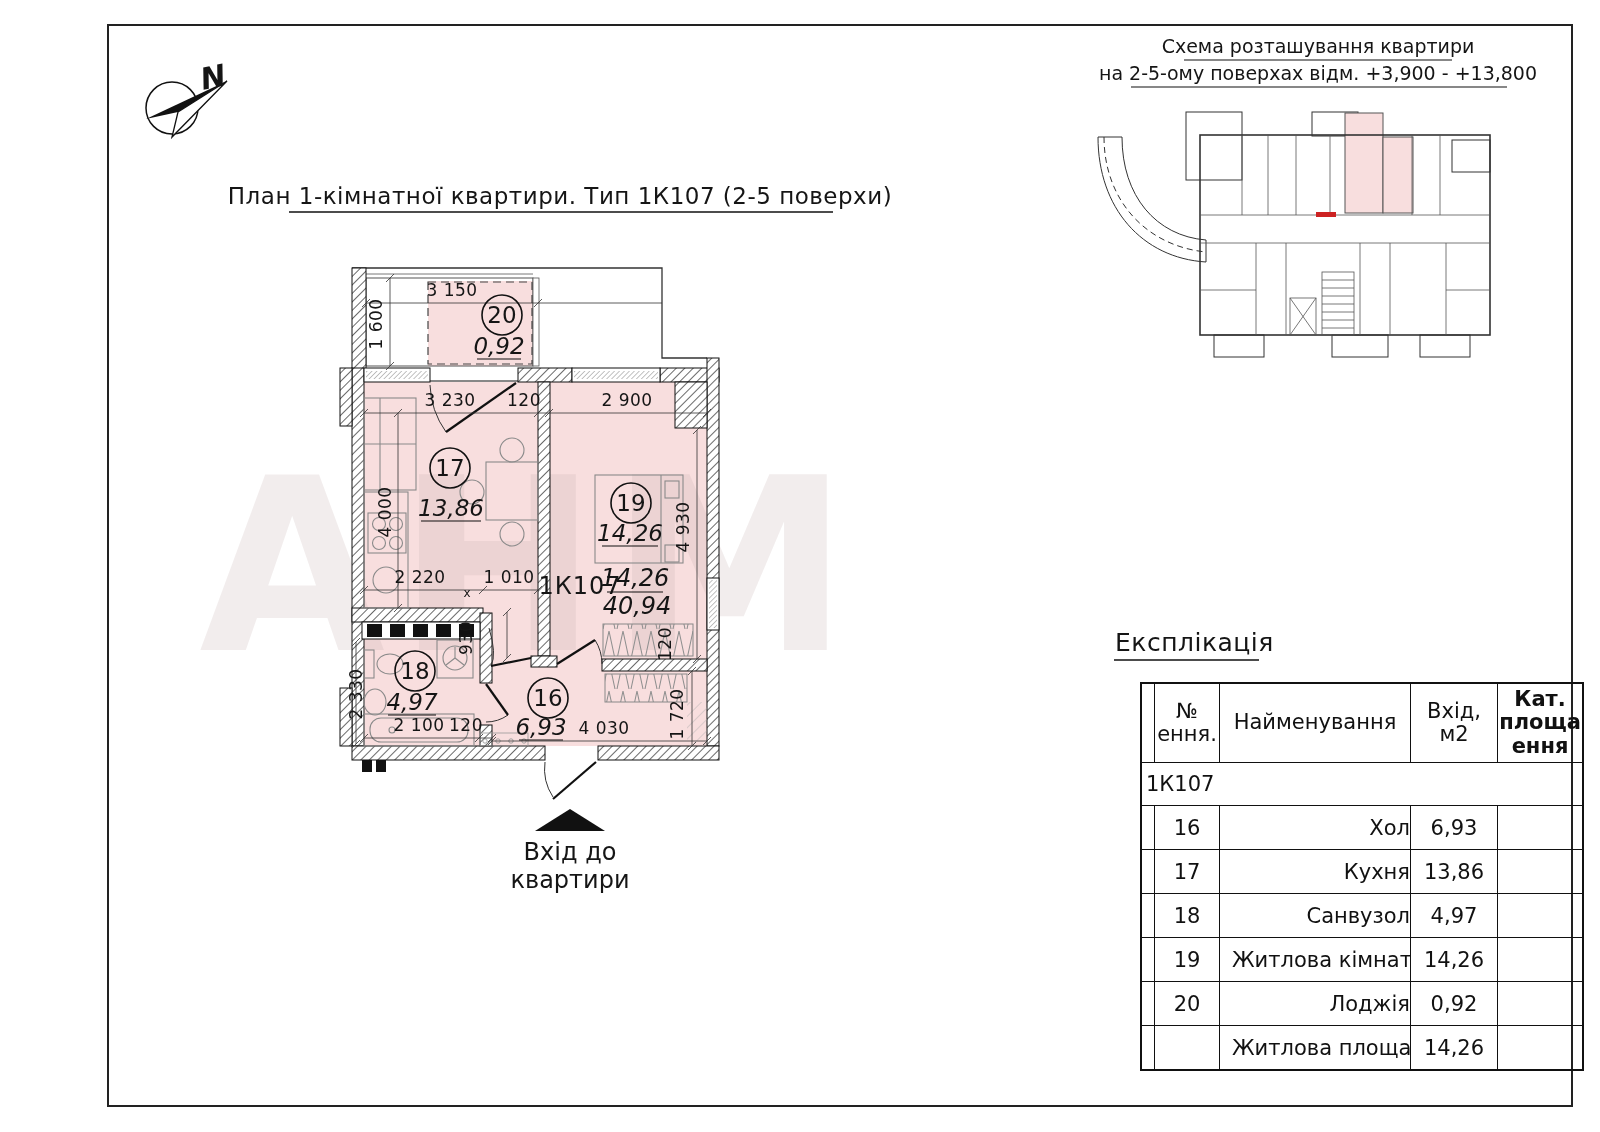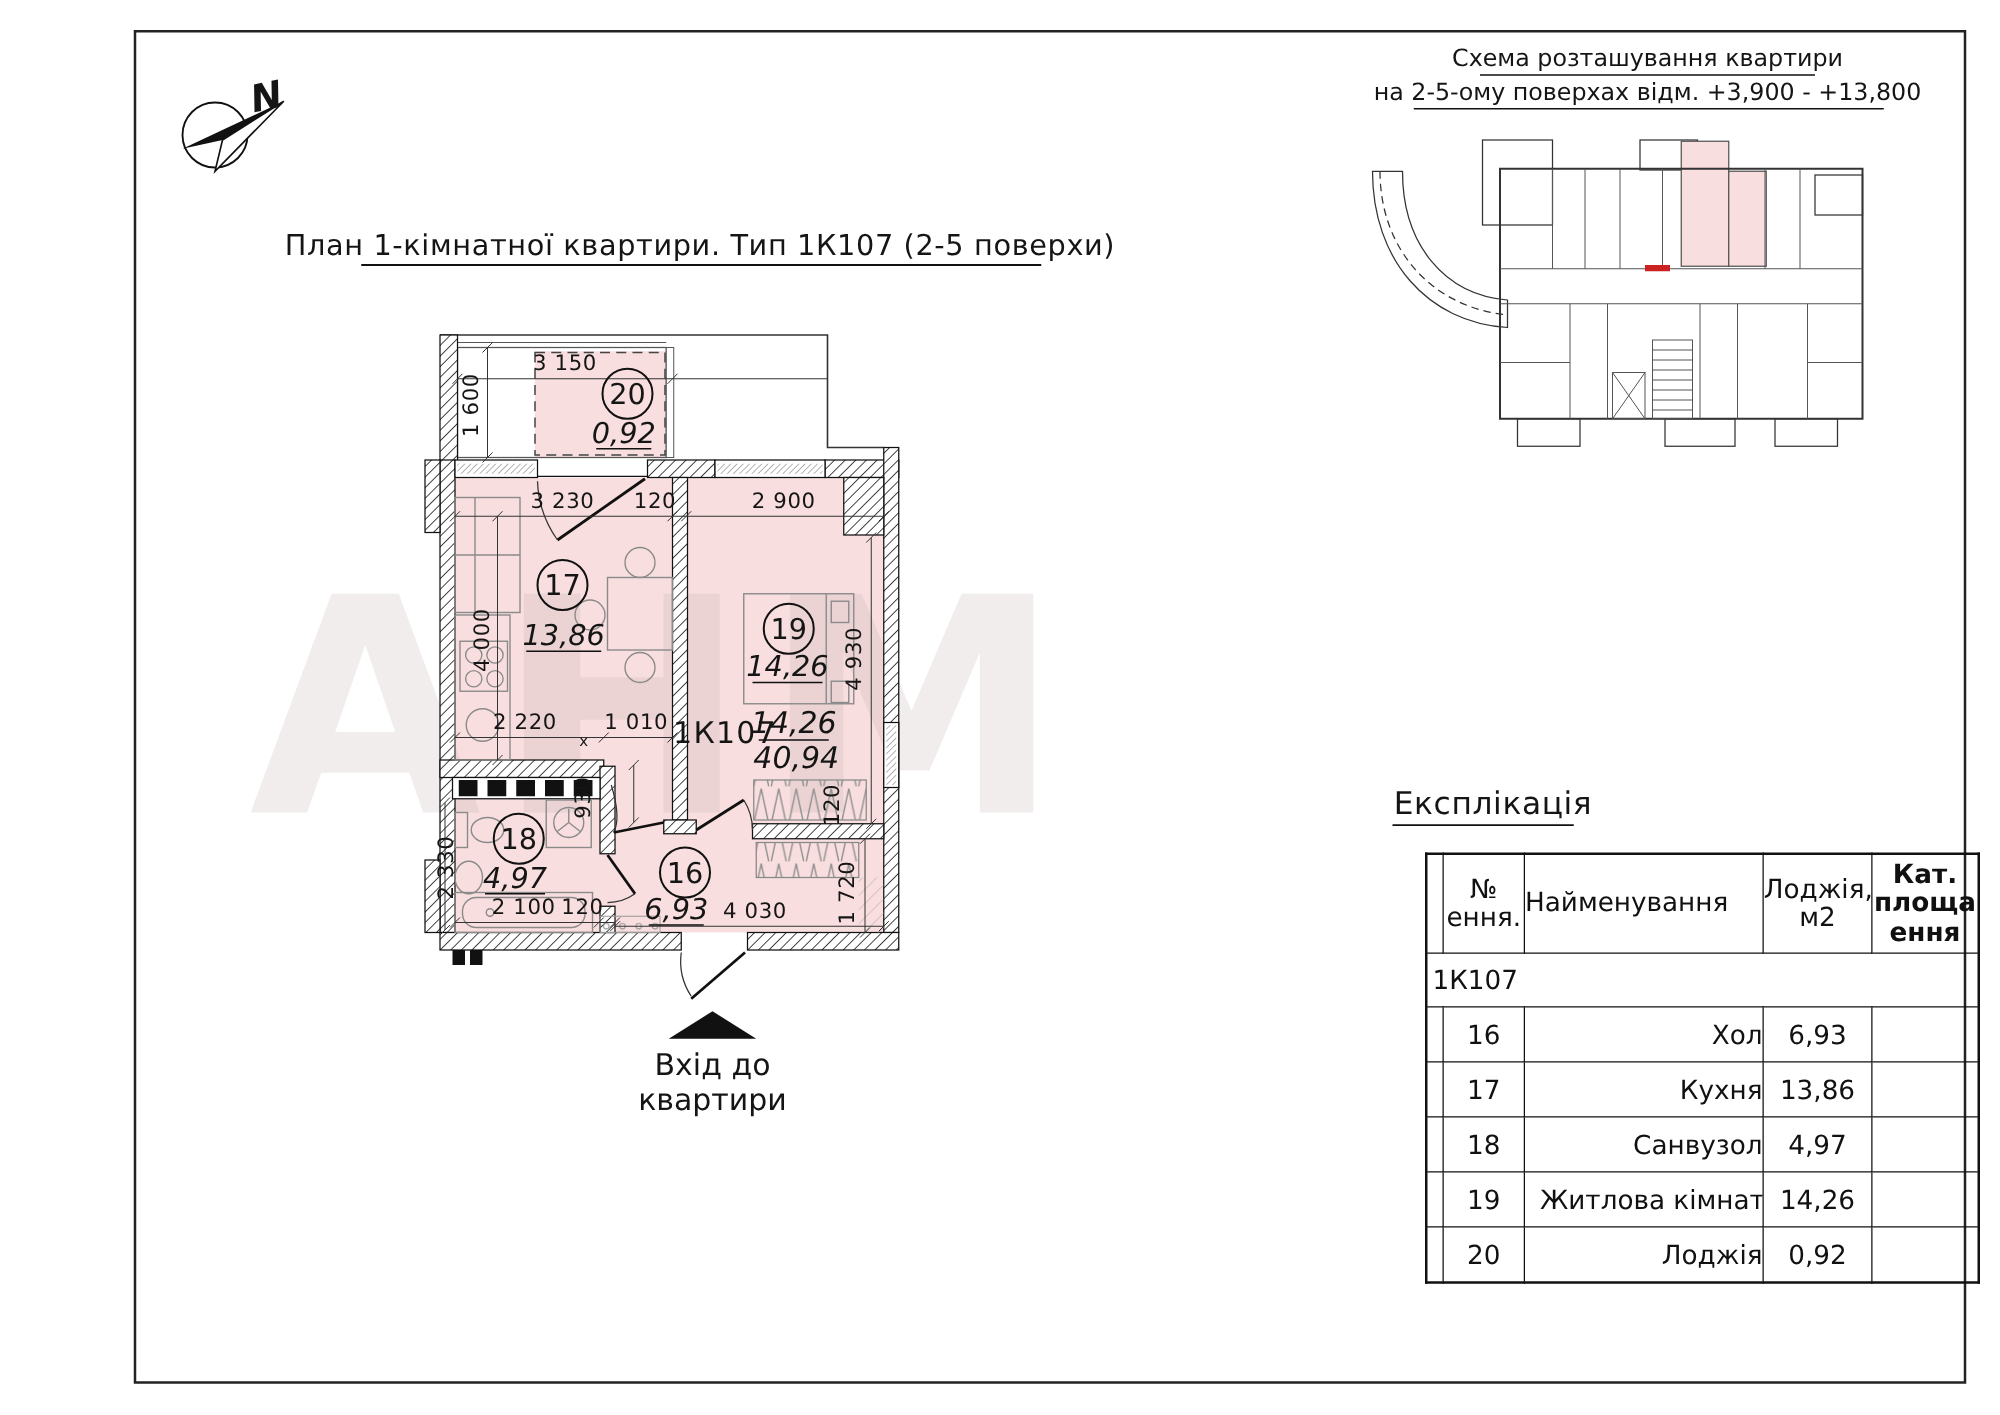--- a/index.html
+++ b/index.html
@@ -358,23 +358,23 @@
 </svg>
 
 <table class="expl-table">
   <tbody>
         <tr class="hdr">
     <td class="c0"></td>
     <td class="c1">
       <span>№</span><br>
       <span>ення.</span>
     </td>
-    <td class="c2" style="text-align:left;padding-left:0;">Найменування</td>
+    <td class="c2" style="text-align:center;padding-left:0;">Найменування</td>
     <td class="c3">
-      <span>Лоджія,</span><br>
+      <span>Вхід,</span><br>
       <span>м2</span>
     </td>
     <td class="c4">
       <span>Кат.</span><br>
       <span>площа</span><br>
       <span>ення</span>
     </td>
   </tr>
   <tr class="grp">
     <td colspan="5">1К107</td>
@@ -407,16 +407,23 @@
     <td class="c3">14,26</td>
     <td class="c4"></td>
   </tr>
   <tr class="row">
     <td class="c0"></td>
     <td class="c1">20</td>
     <td class="c2">Лоджія</td>
     <td class="c3">0,92</td>
     <td class="c4"></td>
   </tr>
+  <tr class="row">
+    <td class="c0"></td>
+    <td class="c1"></td>
+    <td class="c2">Житлова площа</td>
+    <td class="c3">14,26</td>
+    <td class="c4"></td>
+  </tr>
 </tbody>
     </table>
 
 </div>
 
 </body></html>

